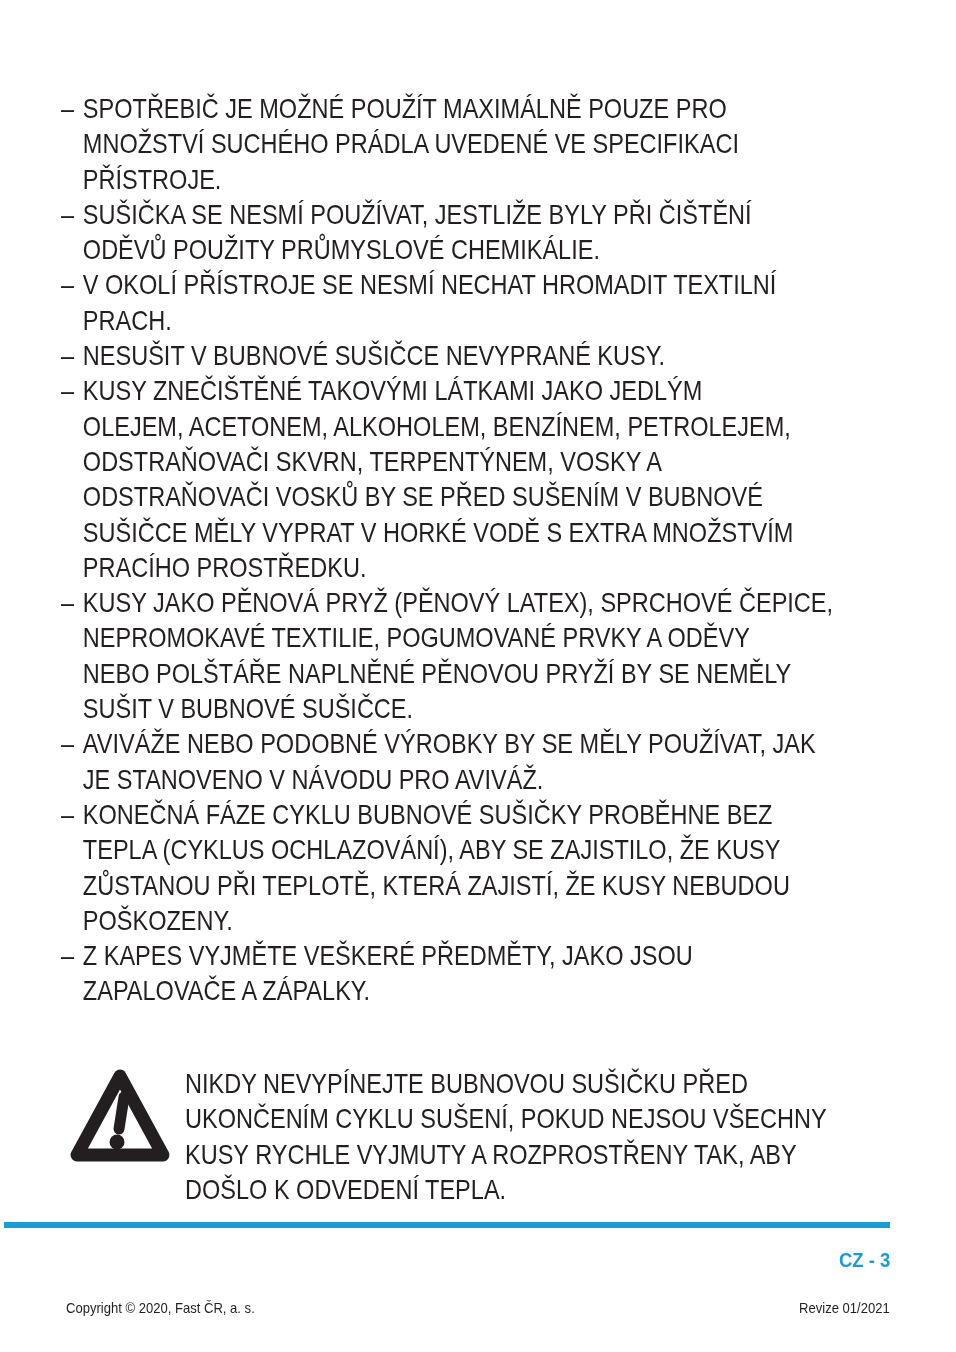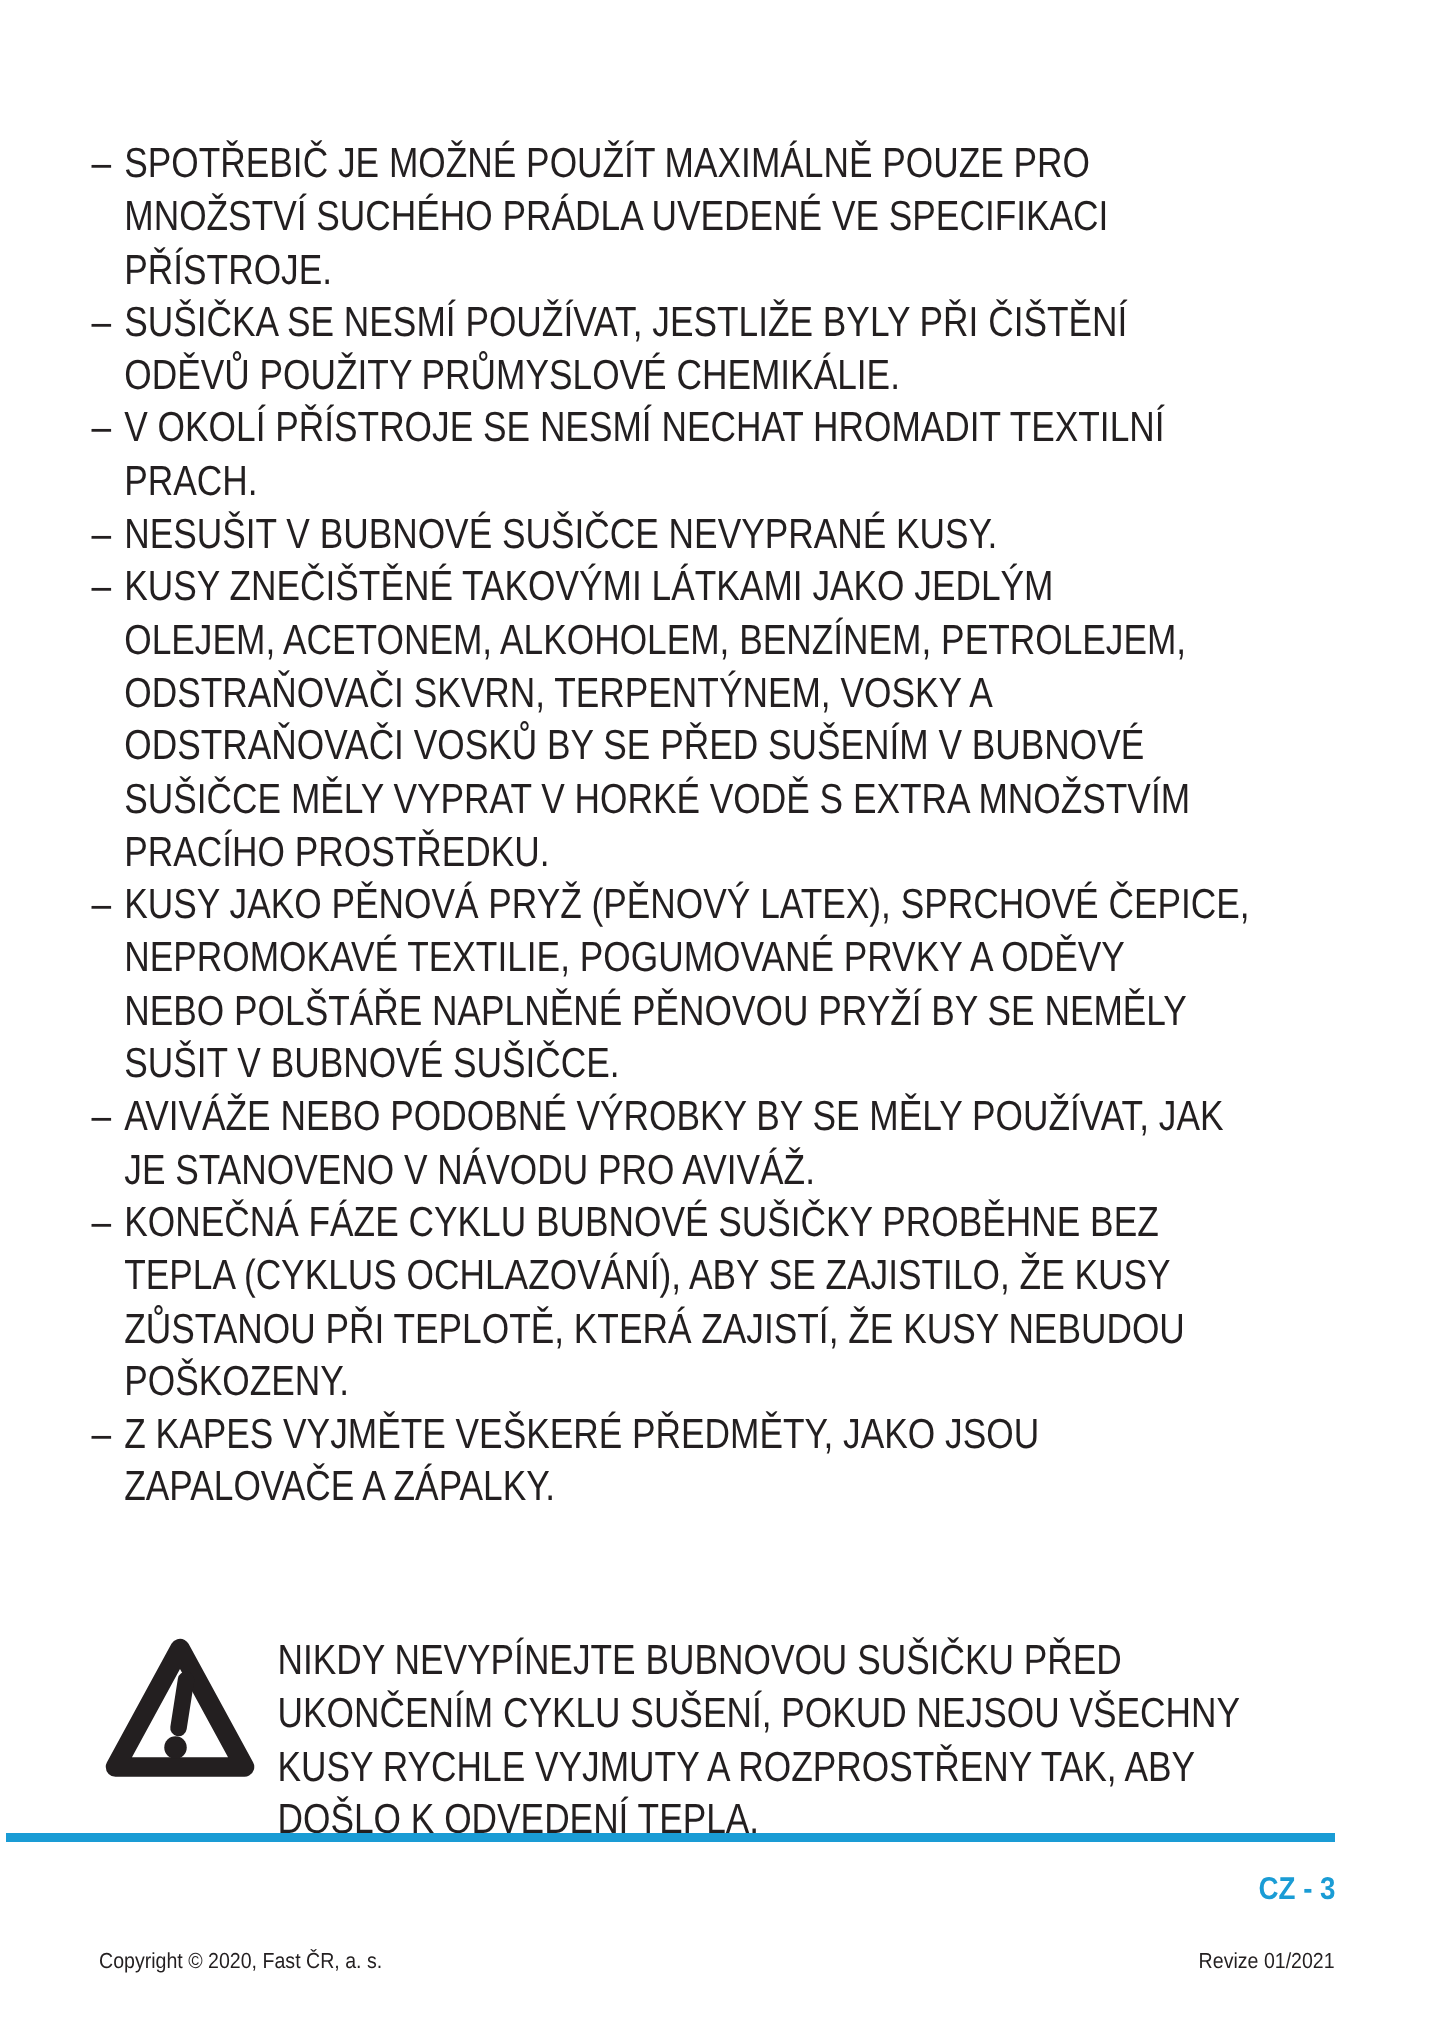--- a/index.html
+++ b/index.html
@@ -34,21 +34,21 @@
   .bullet .marker{
     flex:0 0 26px;
     width:26px;
   }
   .bullet .btext{
     white-space:pre-line;
   }
   
   .warning{
     position:absolute;
-    left:0;top:1086px;
+    left:0;top:1063px;
     width:956px;
     height:110px;
   }
   .warning-icon{
     position:absolute;
     left:68px;top:4px;
     width:104px;height:98px;
   }
   .warning-text{
     position:absolute;

